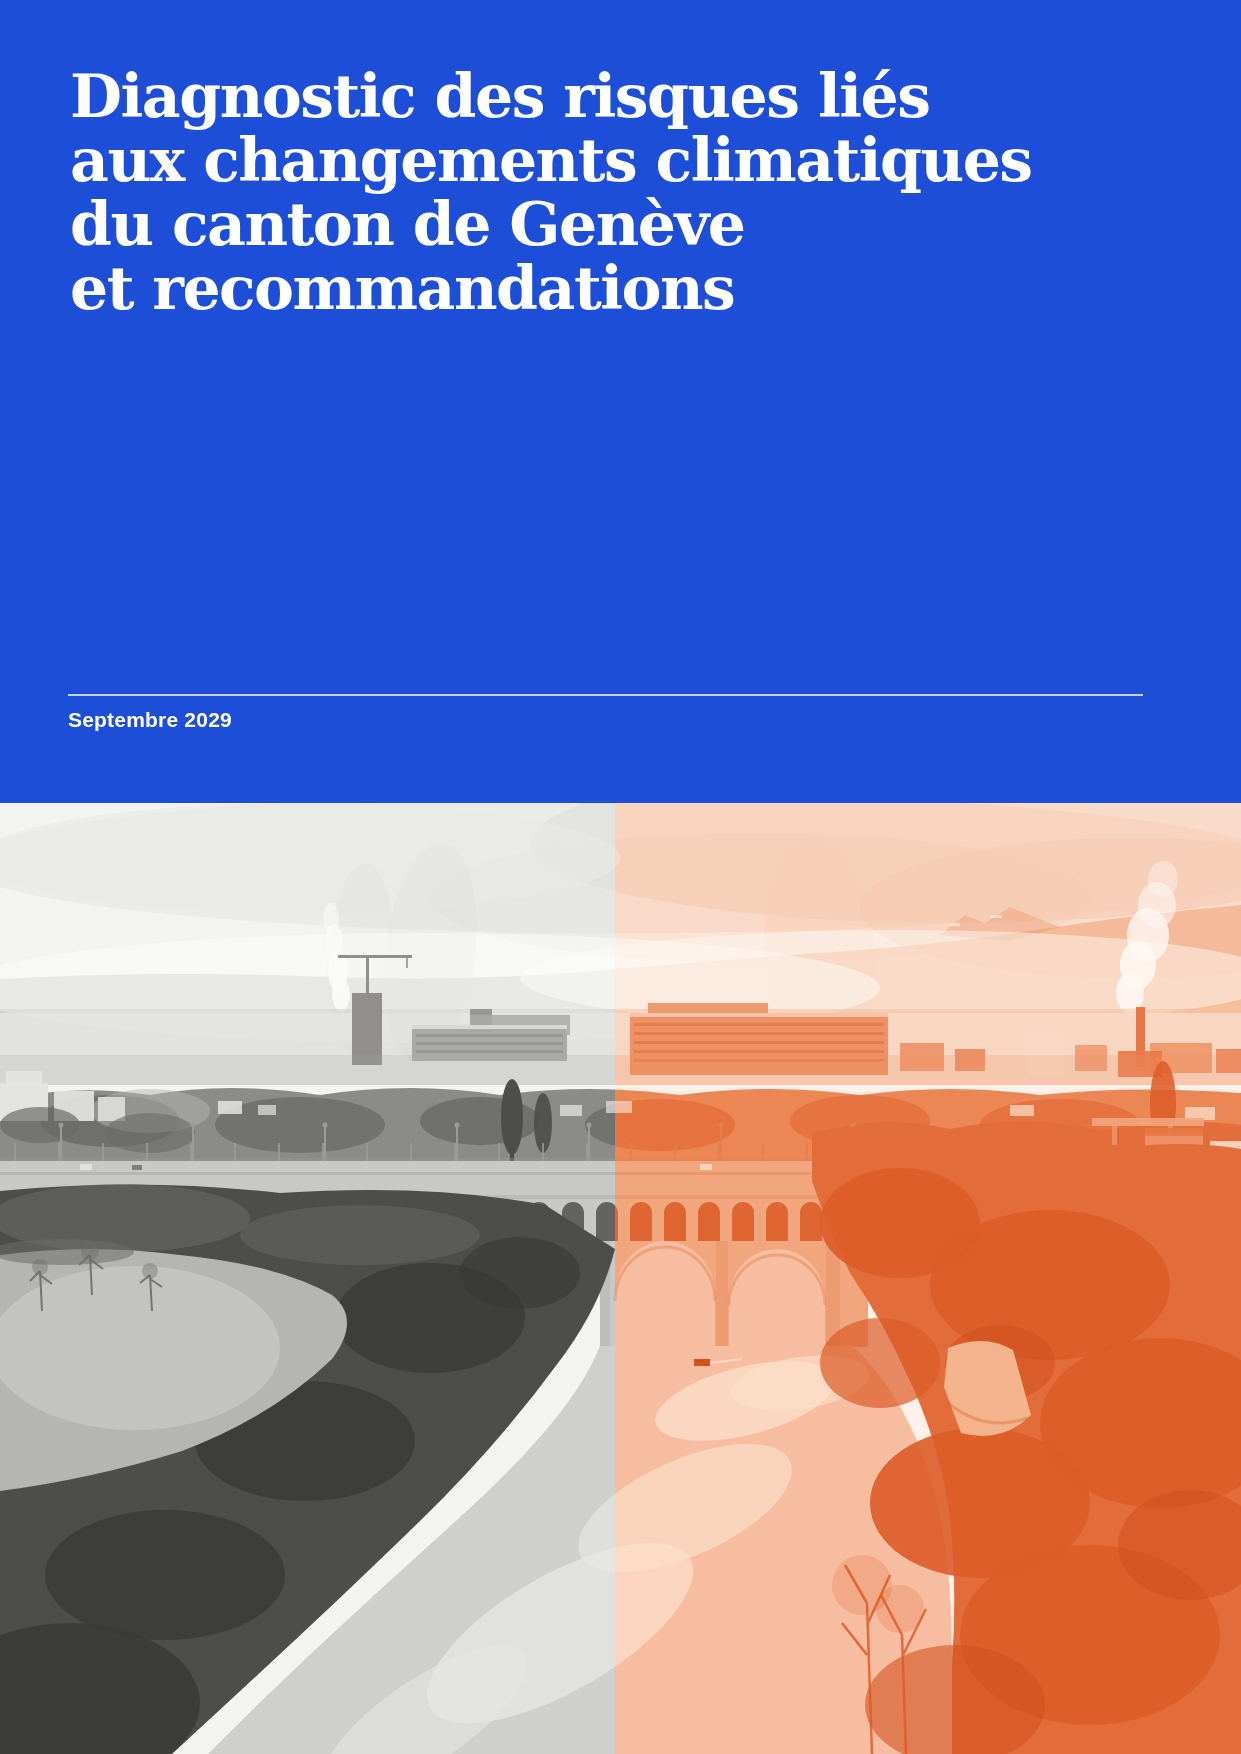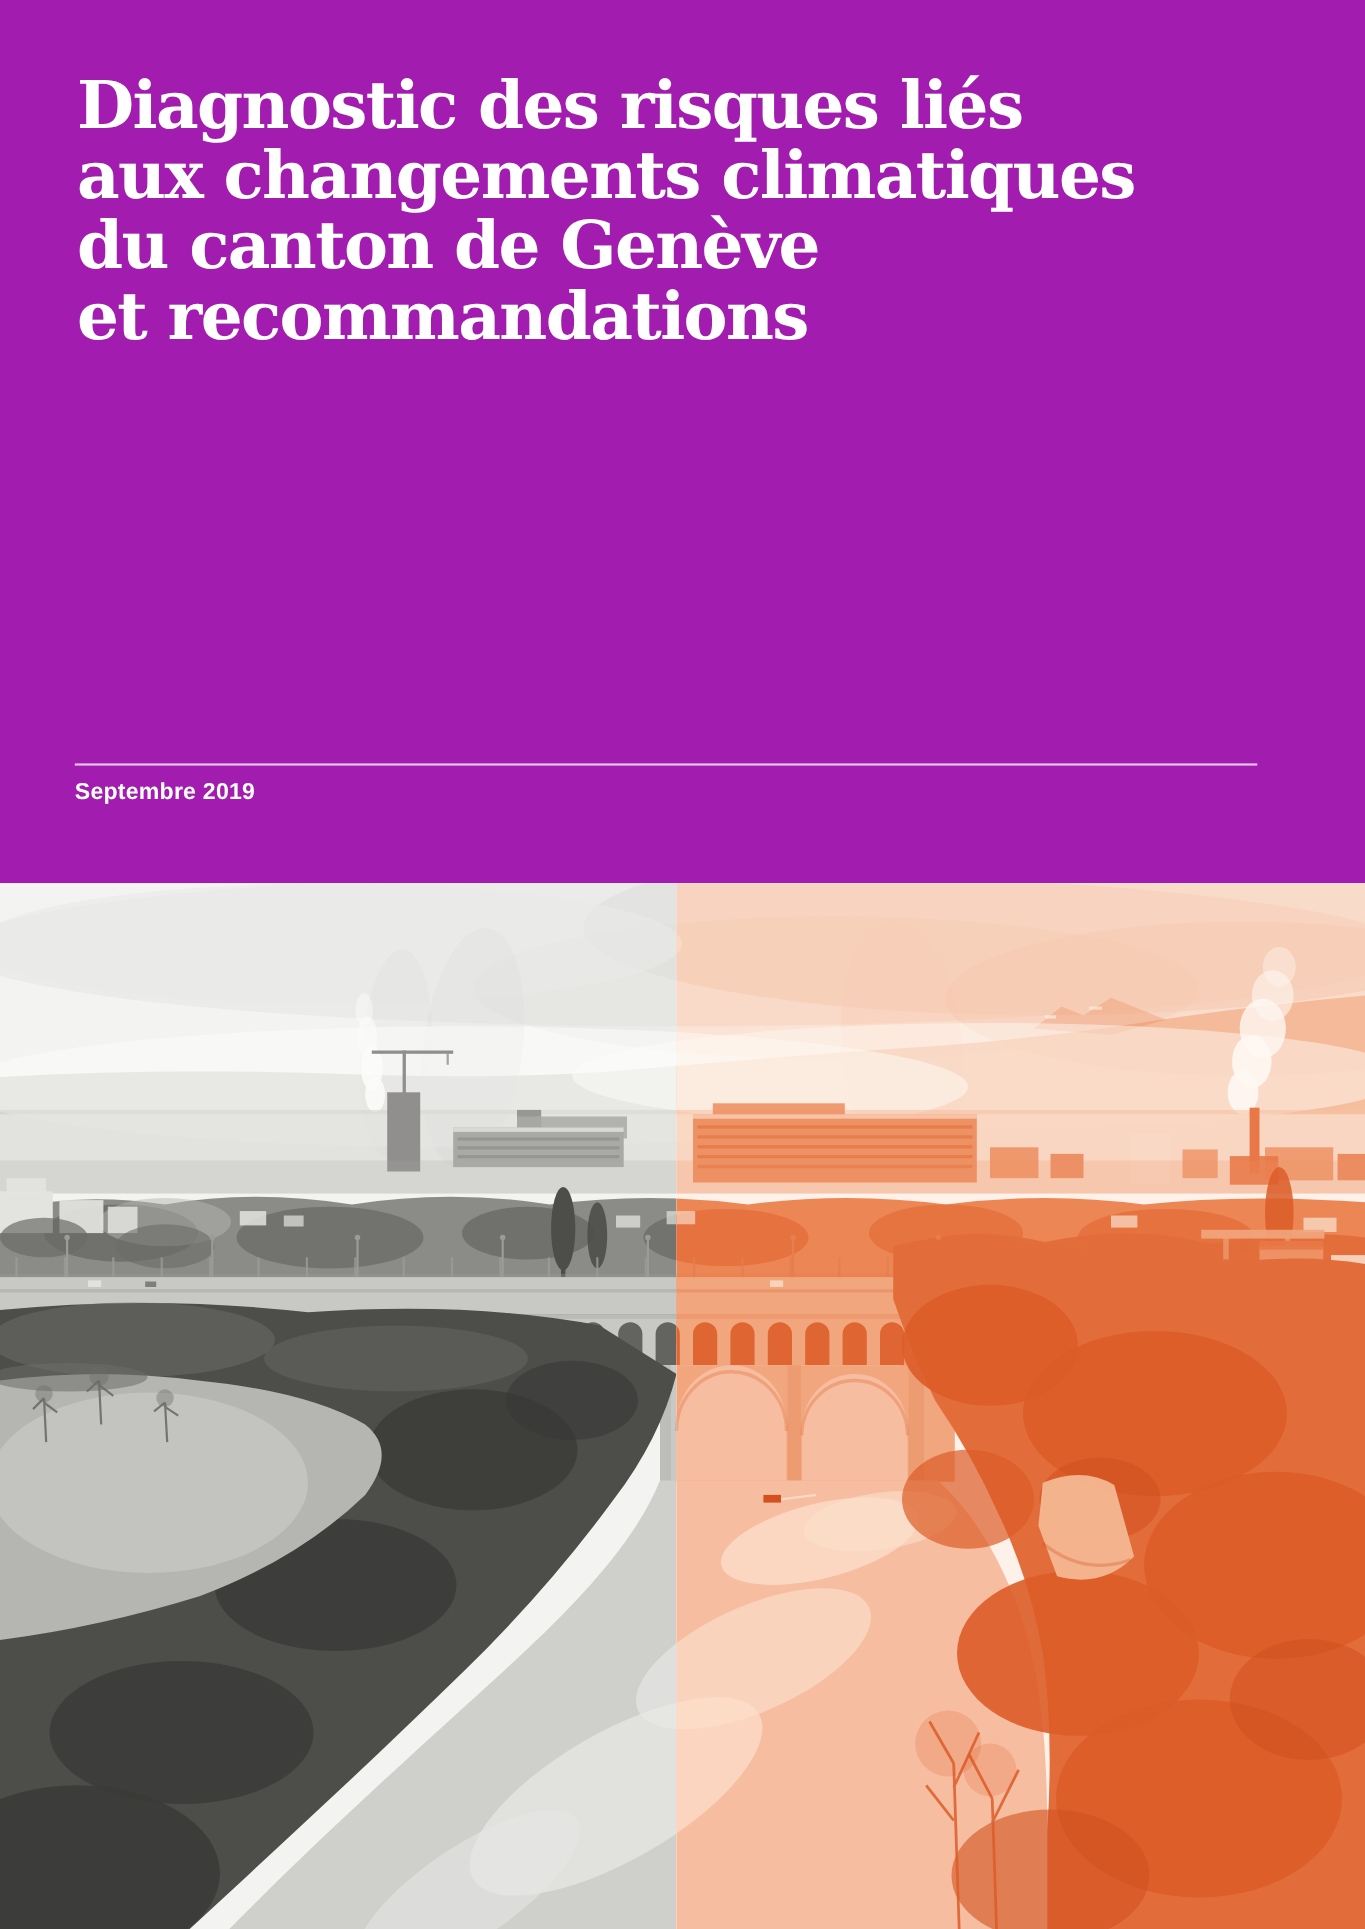--- a/index.html
+++ b/index.html
@@ -3,21 +3,21 @@
 <meta charset="utf-8">
 <style>
   html,body{margin:0;padding:0;}
   body{
     width:1241px;height:1754px;position:relative;overflow:hidden;
     background:#ffffff;font-family:"Liberation Sans",sans-serif;
   }
   
   .cover-top{
     position:absolute;top:0;left:0;width:1241px;height:803px;
-    background:#a21caf;
+    background:#1d4ed8;
   }
   .report-title{
     position:absolute;left:70px;top:64px;margin:0;
     color:#ffffff;
     font-family:"DejaVu Serif","Liberation Serif",serif;
     font-weight:700;font-size:60px;line-height:64px;letter-spacing:-1.5px;
     white-space:pre-line;
   }
   .divider{
     position:absolute;left:68px;top:694px;width:1075px;height:2px;
@@ -59,21 +59,21 @@
 </style>
 </head>
 <body>
 
 <div class="cover-top">
   <h1 class="report-title">Diagnostic des risques liés
 aux changements climatiques
 du canton de Genève
 et recommandations</h1>
   <div class="divider"></div>
-  <p class="report-date">Septembre 2019</p>
+  <p class="report-date">Septembre 2029</p>
 </div>
 
 <div class="photo">
   <div class="half half-gray">
 <svg viewBox="0 0 1241 951" preserveAspectRatio="none" xmlns="http://www.w3.org/2000/svg">
 
   <g>
     <rect x="0" y="0" width="1241" height="951" fill="var(--sky)"></rect>
     <ellipse cx="620" cy="60" rx="660" ry="70" fill="var(--cloud1)" opacity=".8"></ellipse>
     <ellipse cx="950" cy="40" rx="420" ry="80" fill="var(--cloud2)" opacity=".55"></ellipse>

